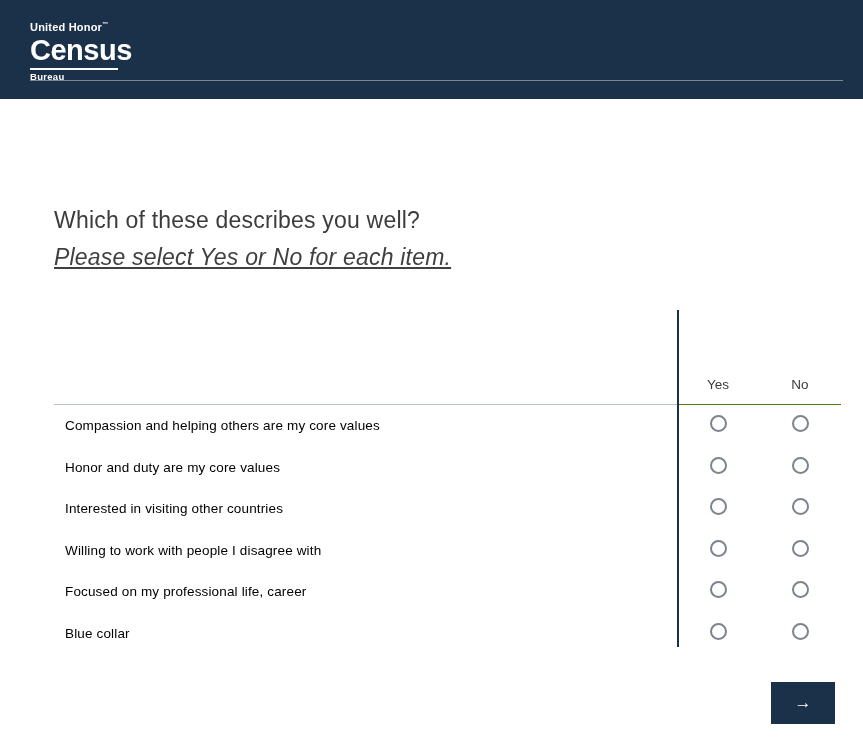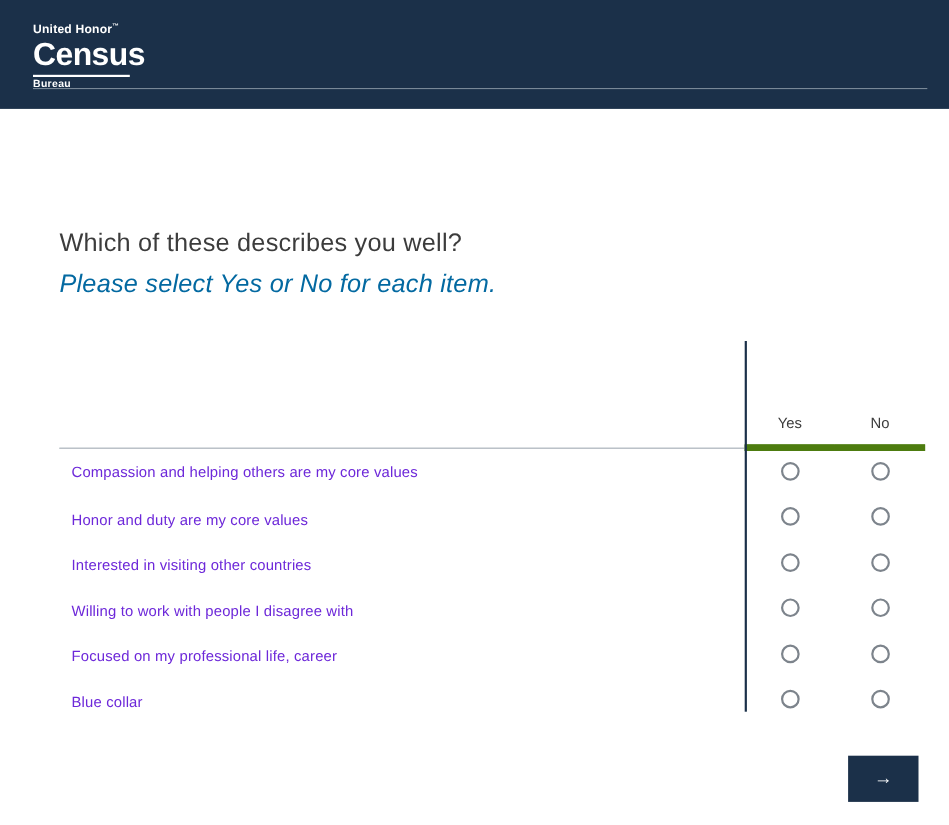--- a/index.html
+++ b/index.html
@@ -82,24 +82,25 @@
   }
   .question-title {
     font-size: 23px;
     color: #3c3c3c;
     font-weight: normal;
     letter-spacing: 0.2px;
     margin: 0;
   }
   .question-instruction {
     font-size: 23px;
-    color: #0369a1;
+    color: #404040;
     font-style: italic;
     letter-spacing: 0.2px;
     margin: 10px 0 0 0;
+    text-decoration: underline;
   }
 
   
   .matrix {
     margin-top: 39px;
     position: relative;
     width: 787px;
   }
   .vline {
     position: absolute;
@@ -118,33 +119,33 @@
   table.matrix-table col.c-opt { width: 82px; }
 
   thead th {
     font-weight: normal;
     font-size: 13.5px;
     color: #3c3c3c;
     text-align: center;
     vertical-align: bottom;
     height: 82px;
     padding: 0 0 12px 0;
-    border-bottom: 6px solid #4d7c0f;
+    border-bottom: 1px solid #4d7c0f;
   }
   thead th.head-label {
     border-bottom: 1px solid #b9bfc6;
   }
   tbody td {
     padding: 0;
     height: 41.5px;
     vertical-align: middle;
   }
   td.item-label {
     font-size: 13.5px;
-    color: #6d28d9;
+    color: #000000;
     padding-left: 11px;
     letter-spacing: 0.15px;
   }
   td.opt-cell {
     text-align: center;
   }
   .radio {
     display: inline-block;
     width: 17px;
     height: 17px;

